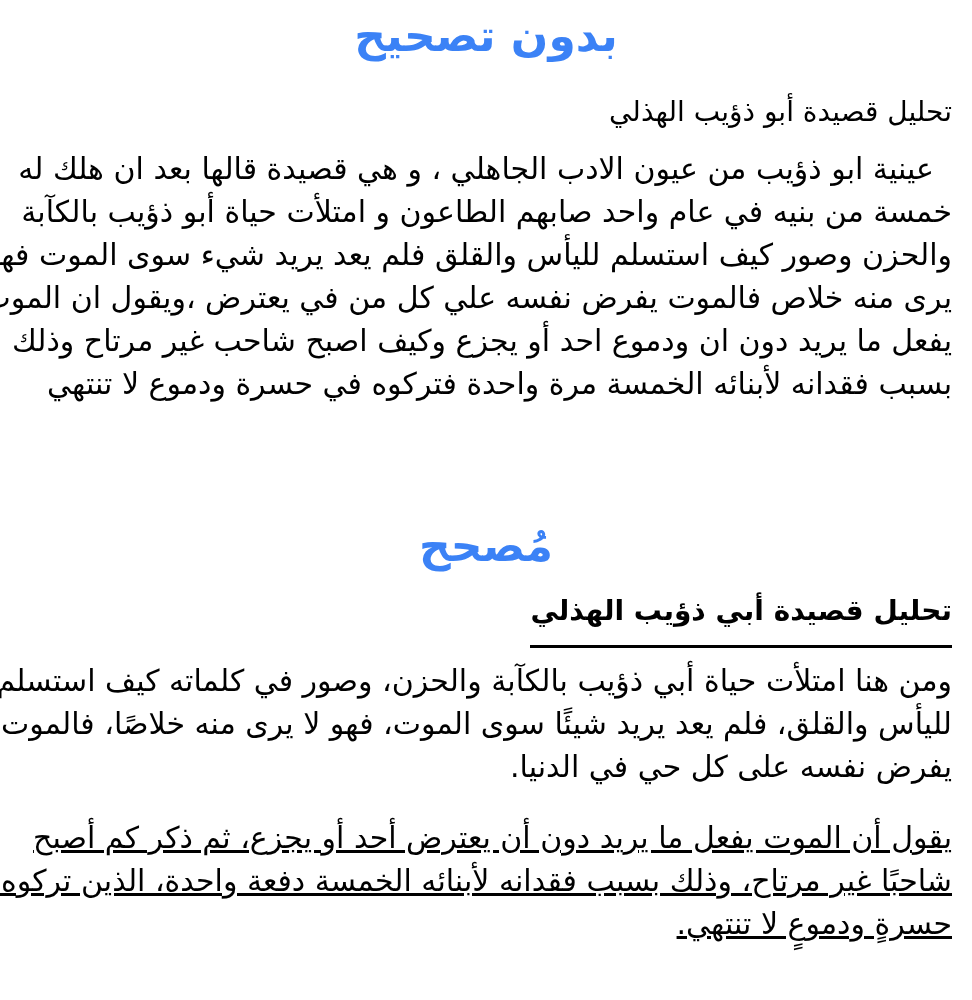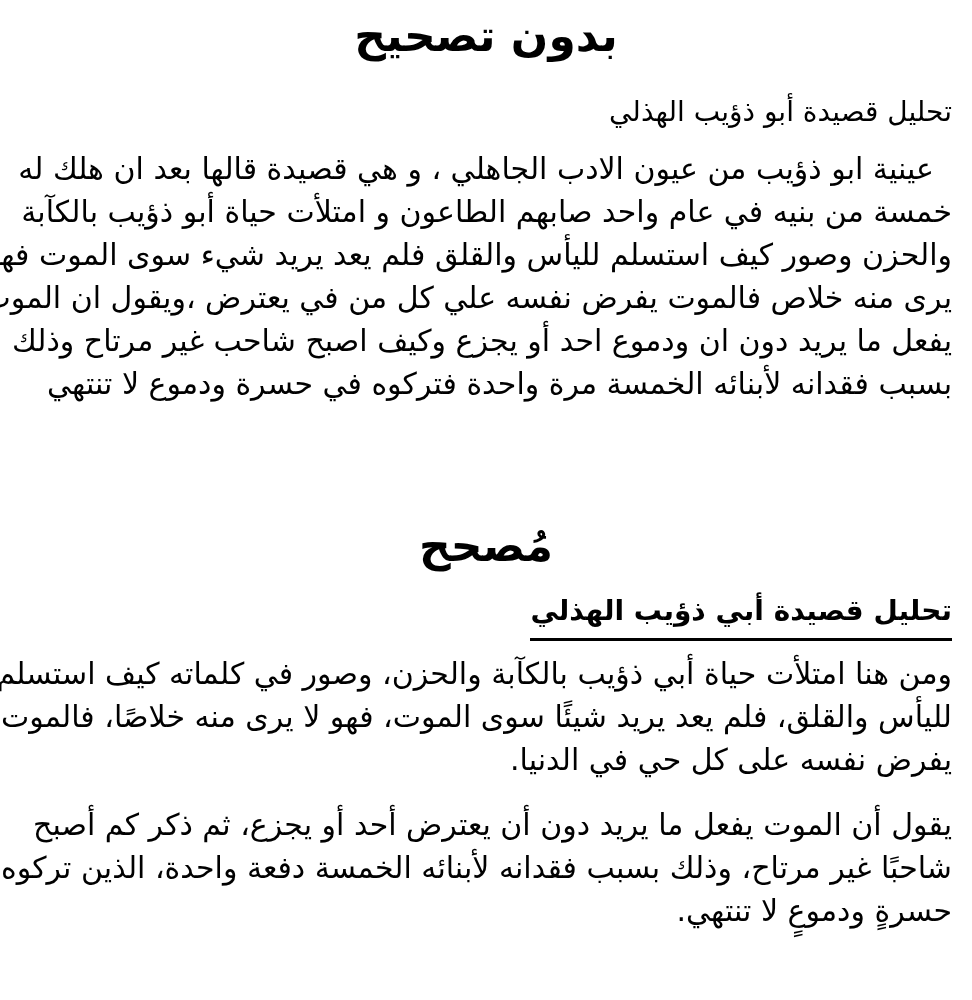--- a/index.html
+++ b/index.html
@@ -16,21 +16,21 @@
     direction: rtl;
   }
   .page {
     width: 972px;
     height: 1000px;
     padding: 0 20px;
     box-sizing: border-box;
     background: #ffffff;
   }
   .red-heading {
-    color: #000000;
+    color: #3b82f6;
     font-size: 44px;
     font-weight: bold;
     text-align: center;
     line-height: 56px;
     letter-spacing: 0px;
   }
   .h1-top { margin-top: 8px; }
   .h2-mid { margin-top: 110px; line-height: 62px; }
   .subtitle {
     font-size: 28px;
@@ -43,37 +43,37 @@
     font-size: 28px;
     font-weight: bold;
     line-height: 43px;
     text-align: right;
     white-space: nowrap;
     margin-top: 12px;
   }
   .subtitle-corrected .underlined {
     display: inline-block;
     border-bottom: 3px solid #000000;
-    padding-bottom: 6px;
+    padding-bottom: 13px;
   }
   .para {
     text-align: right;
   }
   .para .line {
     font-size: 30px;
     line-height: 43px;
     height: 43px;
     white-space: nowrap;
     text-align: right;
   }
   .first-indent { padding-right: 18px; }
   .para-1 { margin-top: 14px; }
   .cpara-1 { margin-top: 16px; }
   .cpara-2 { margin-top: 11px; }
-  .cpara-3 { margin-top: 22px; }
+  .cpara-3 { margin-top: 28px; text-decoration: underline; }
 </style>
 </head>
 <body>
 
 <div class="page">
 
   <div>
     <div class="red-heading h1-top">بدون تصحيح</div>
 
     <div class="subtitle">تحليل قصيدة أبو ذؤيب الهذلي</div>

